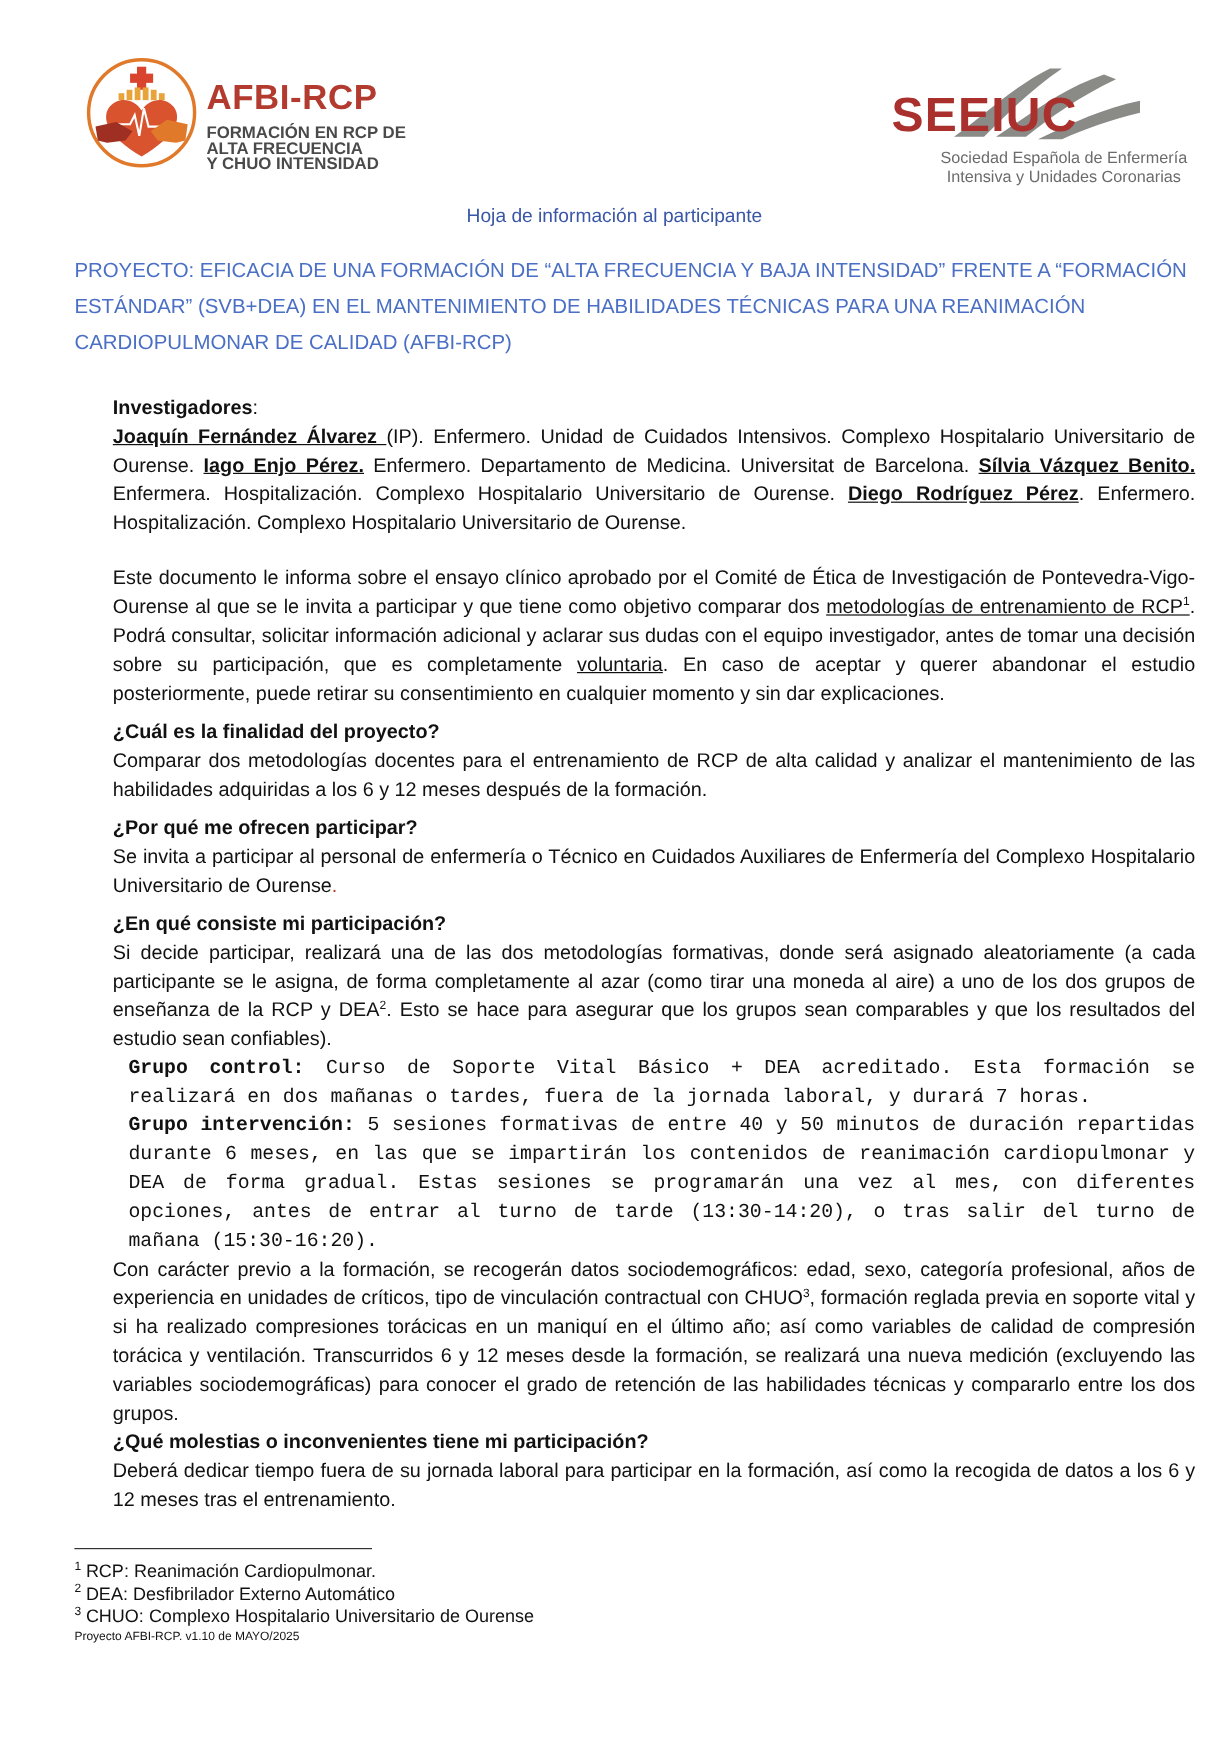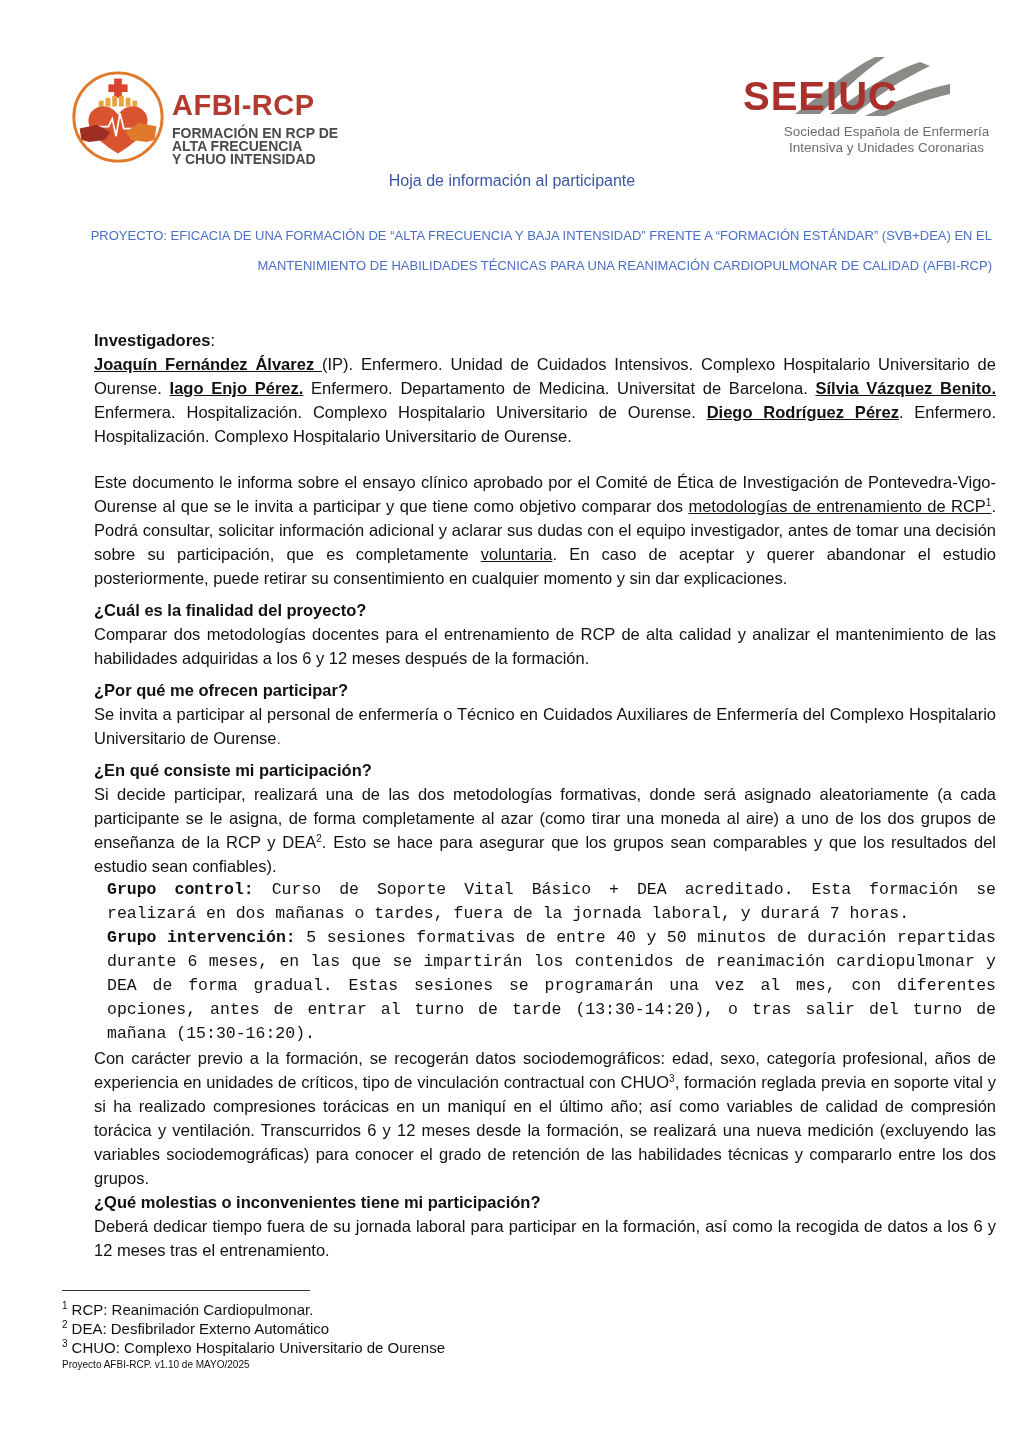--- a/index.html
+++ b/index.html
@@ -1,39 +1,39 @@
 <!DOCTYPE html>
 <html><head>
 <meta charset="utf-8">
 <style>
   html, body { margin: 0; padding: 0; background: #ffffff; }
   body { width: 1024px; height: 1449px; position: relative; overflow: hidden;
          font-family: "Liberation Sans", sans-serif; color: #111; }
   .page { position: absolute; left: 0; top: 0; width: 1024px; height: 1449px; }
 
   
-  .logo-left { position: absolute; left: 62px; top: 63px; width: 290px; height: 120px; }
+  .logo-left { position: absolute; left: 62px; top: 40px; width: 290px; height: 120px; }
   .logo-left .emblem { position: absolute; left: 8px; top: 6px; width: 96px; height: 96px; }
   .logo-left .brand { position: absolute; left: 110px; top: 26px; font-weight: bold;
         font-size: 29px; color: #b23a2e; letter-spacing: 0.5px; }
   .logo-left .tag { position: absolute; left: 110px; top: 64px; font-weight: bold;
         font-size: 14px; line-height: 13px; color: #4a4a4a; }
 
   .logo-right { position: absolute; left: 735px; top: 52px; width: 230px; height: 110px; }
   .logo-right .swoosh { position: absolute; left: 0; top: 0; width: 220px; height: 70px; }
   .logo-right .brand { position: absolute; left: 8px; top: 22px; font-weight: bold;
         font-size: 40px; color: #a9302c; letter-spacing: 1px; }
   .logo-right .sub { position: absolute; left: 4px; top: 72px; font-size: 13.5px;
         line-height: 16px; color: #6b6b6b; text-align: center; width: 215px; margin-left: 40px; }
 
   
   .doc-title { position: absolute; left: 0; width: 1024px; top: 172px; text-align: center;
         font-size: 16px; color: #3a57a6; }
-  .project { position: absolute; left: 62px; width: 930px; top: 221px;
-        font-size: 13px; line-height: 30px; color: #4a6fc5; text-align: right; }
+  .project { position: absolute; left: 62px; width: 930px; top: 211px;
+        font-size: 17px; line-height: 30px; color: #4a6fc5; }
 
   
   .content { position: absolute; left: 62px; width: 902px; top: 328px;
         font-size: 16.5px; line-height: 24px; color: #111; margin-left: 32px; }
   .content p { margin: 0; }
   .just { text-align: justify; text-align-last: left; }
   .b { font-weight: bold; }
   .u { text-decoration: underline; }
   .sup { font-size: 10px; vertical-align: super; line-height: 0; }
   .gap-s { height: 8px; }

